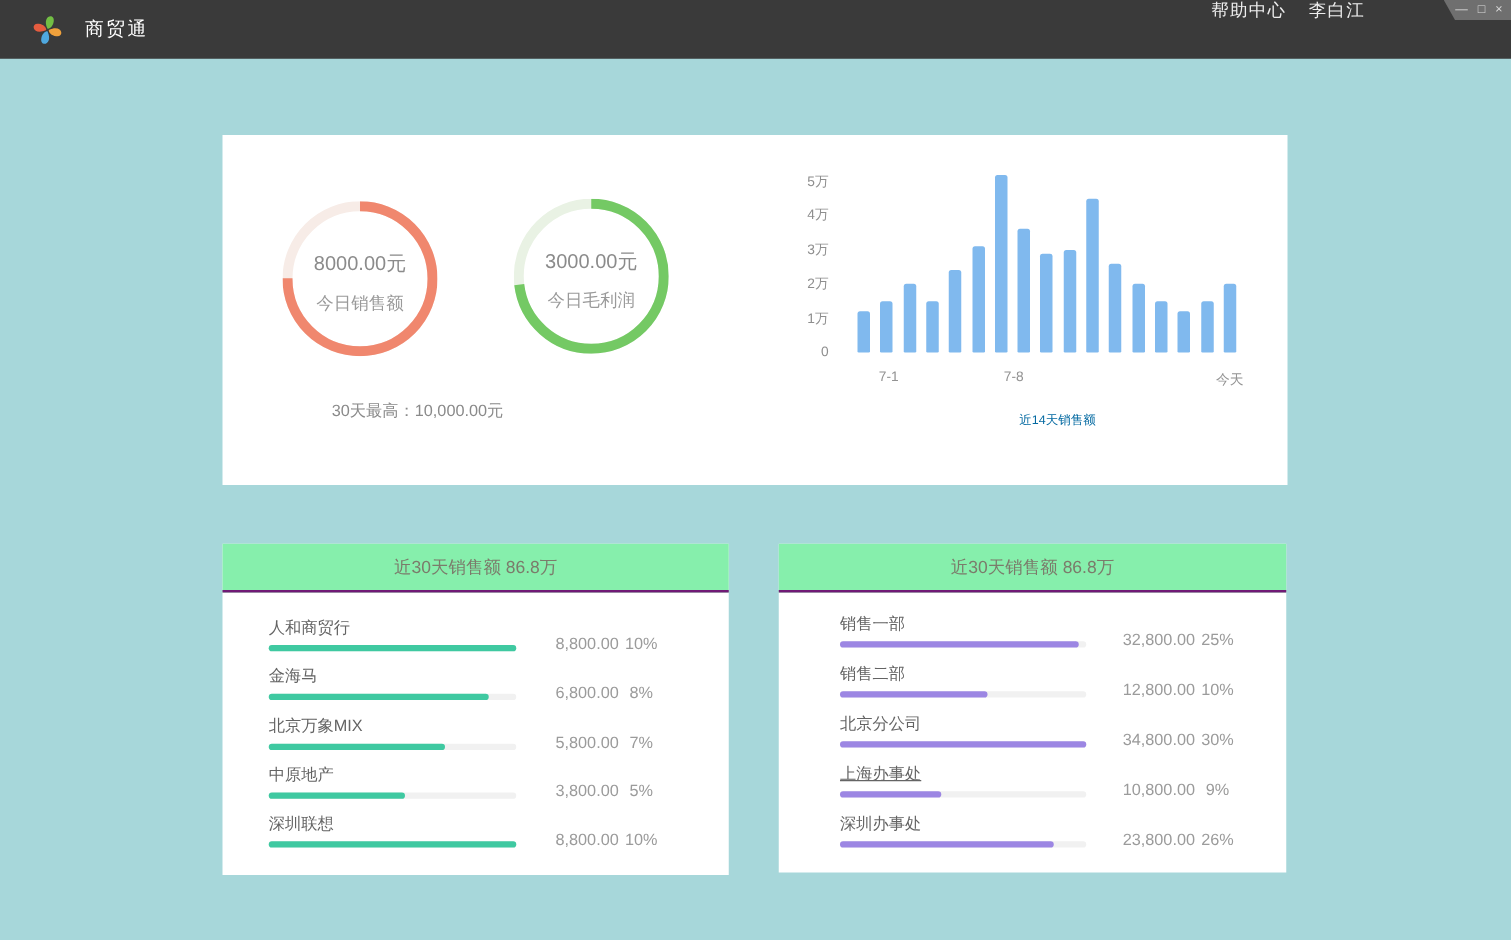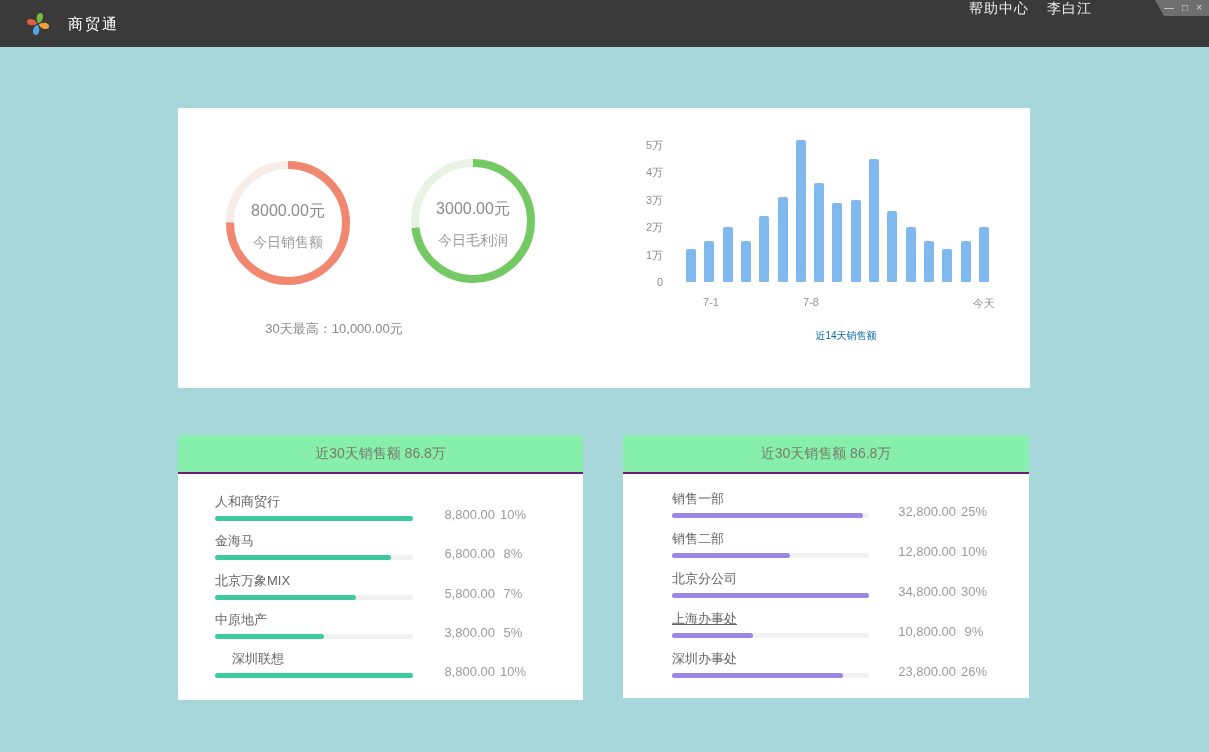--- a/index.html
+++ b/index.html
@@ -162,21 +162,21 @@
           <span class="pct">7%</span>
         </div>
         <div class="row-name" style="left: 37px; top: 136.9px;">中原地产</div>
         <div class="row-track" style="left: 37px; top: 159.9px; width: 198px;">
           <div class="row-fill" style="width: 55%; background: rgb(63, 201, 161);"></div>
         </div>
         <div class="row-val" style="right: 52px; top: 150.9px;">
           <span>3,800.00</span>
           <span class="pct">5%</span>
         </div>
-        <div class="row-name" style="left: 37px; top: 176.2px; margin-left: 17px;">深圳联想</div>
+        <div class="row-name" style="left: 37px; top: 176.2px;">深圳联想</div>
         <div class="row-track" style="left: 37px; top: 199.2px; width: 198px;">
           <div class="row-fill" style="width: 100%; background: rgb(63, 201, 161);"></div>
         </div>
         <div class="row-val" style="right: 52px; top: 190.2px;">
           <span>8,800.00</span>
           <span class="pct">10%</span>
         </div>
       </div>
   </div>
 

